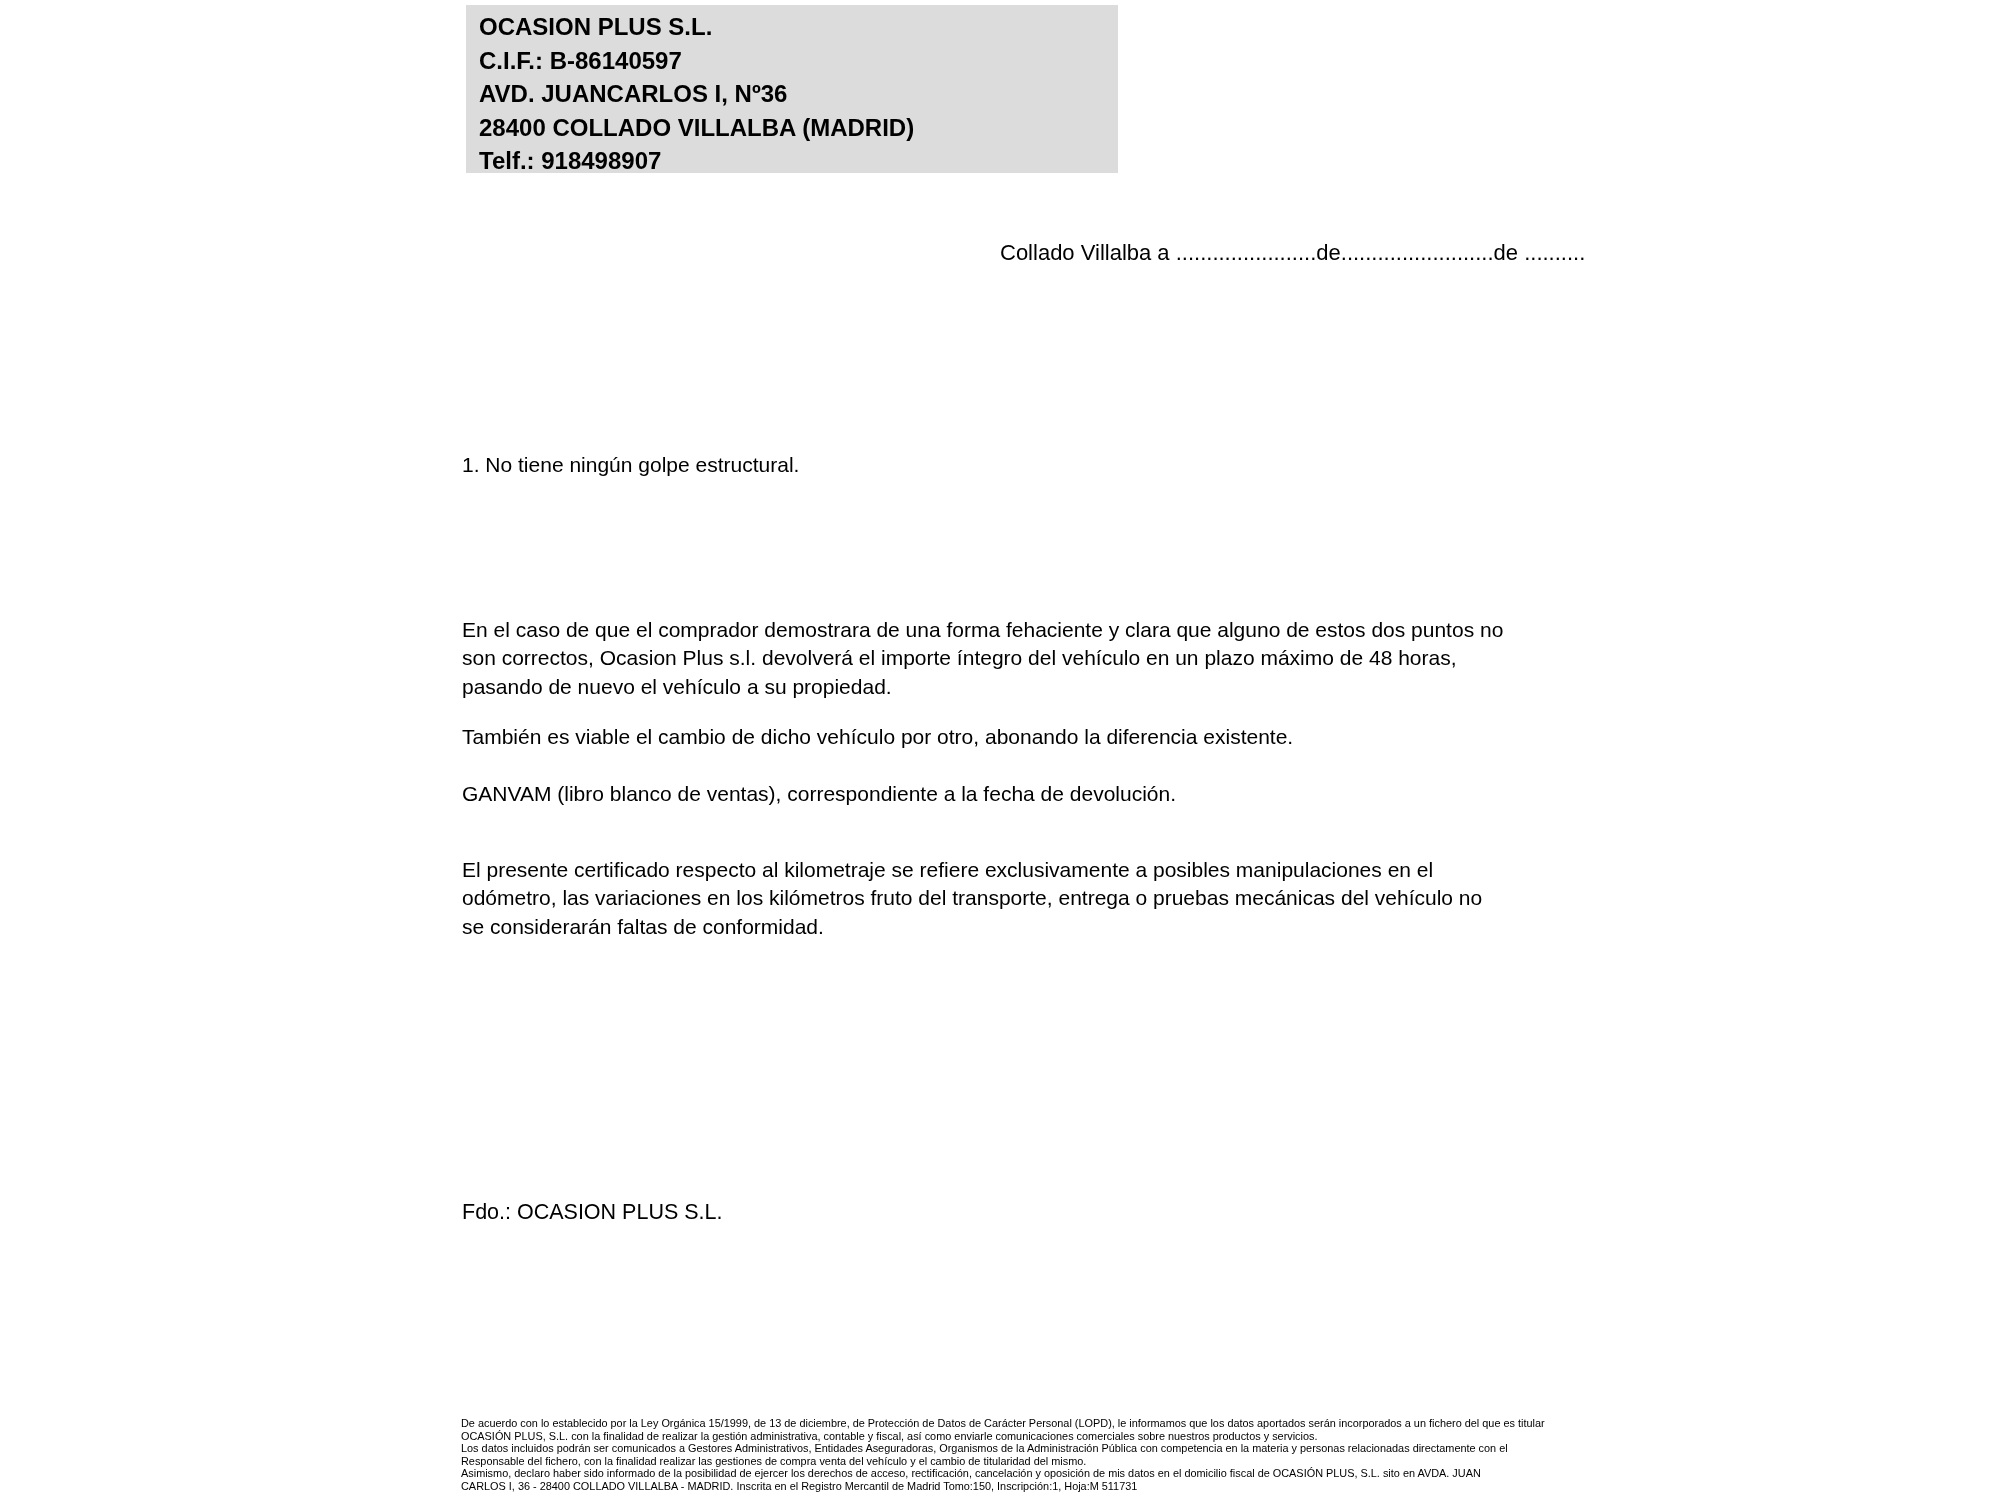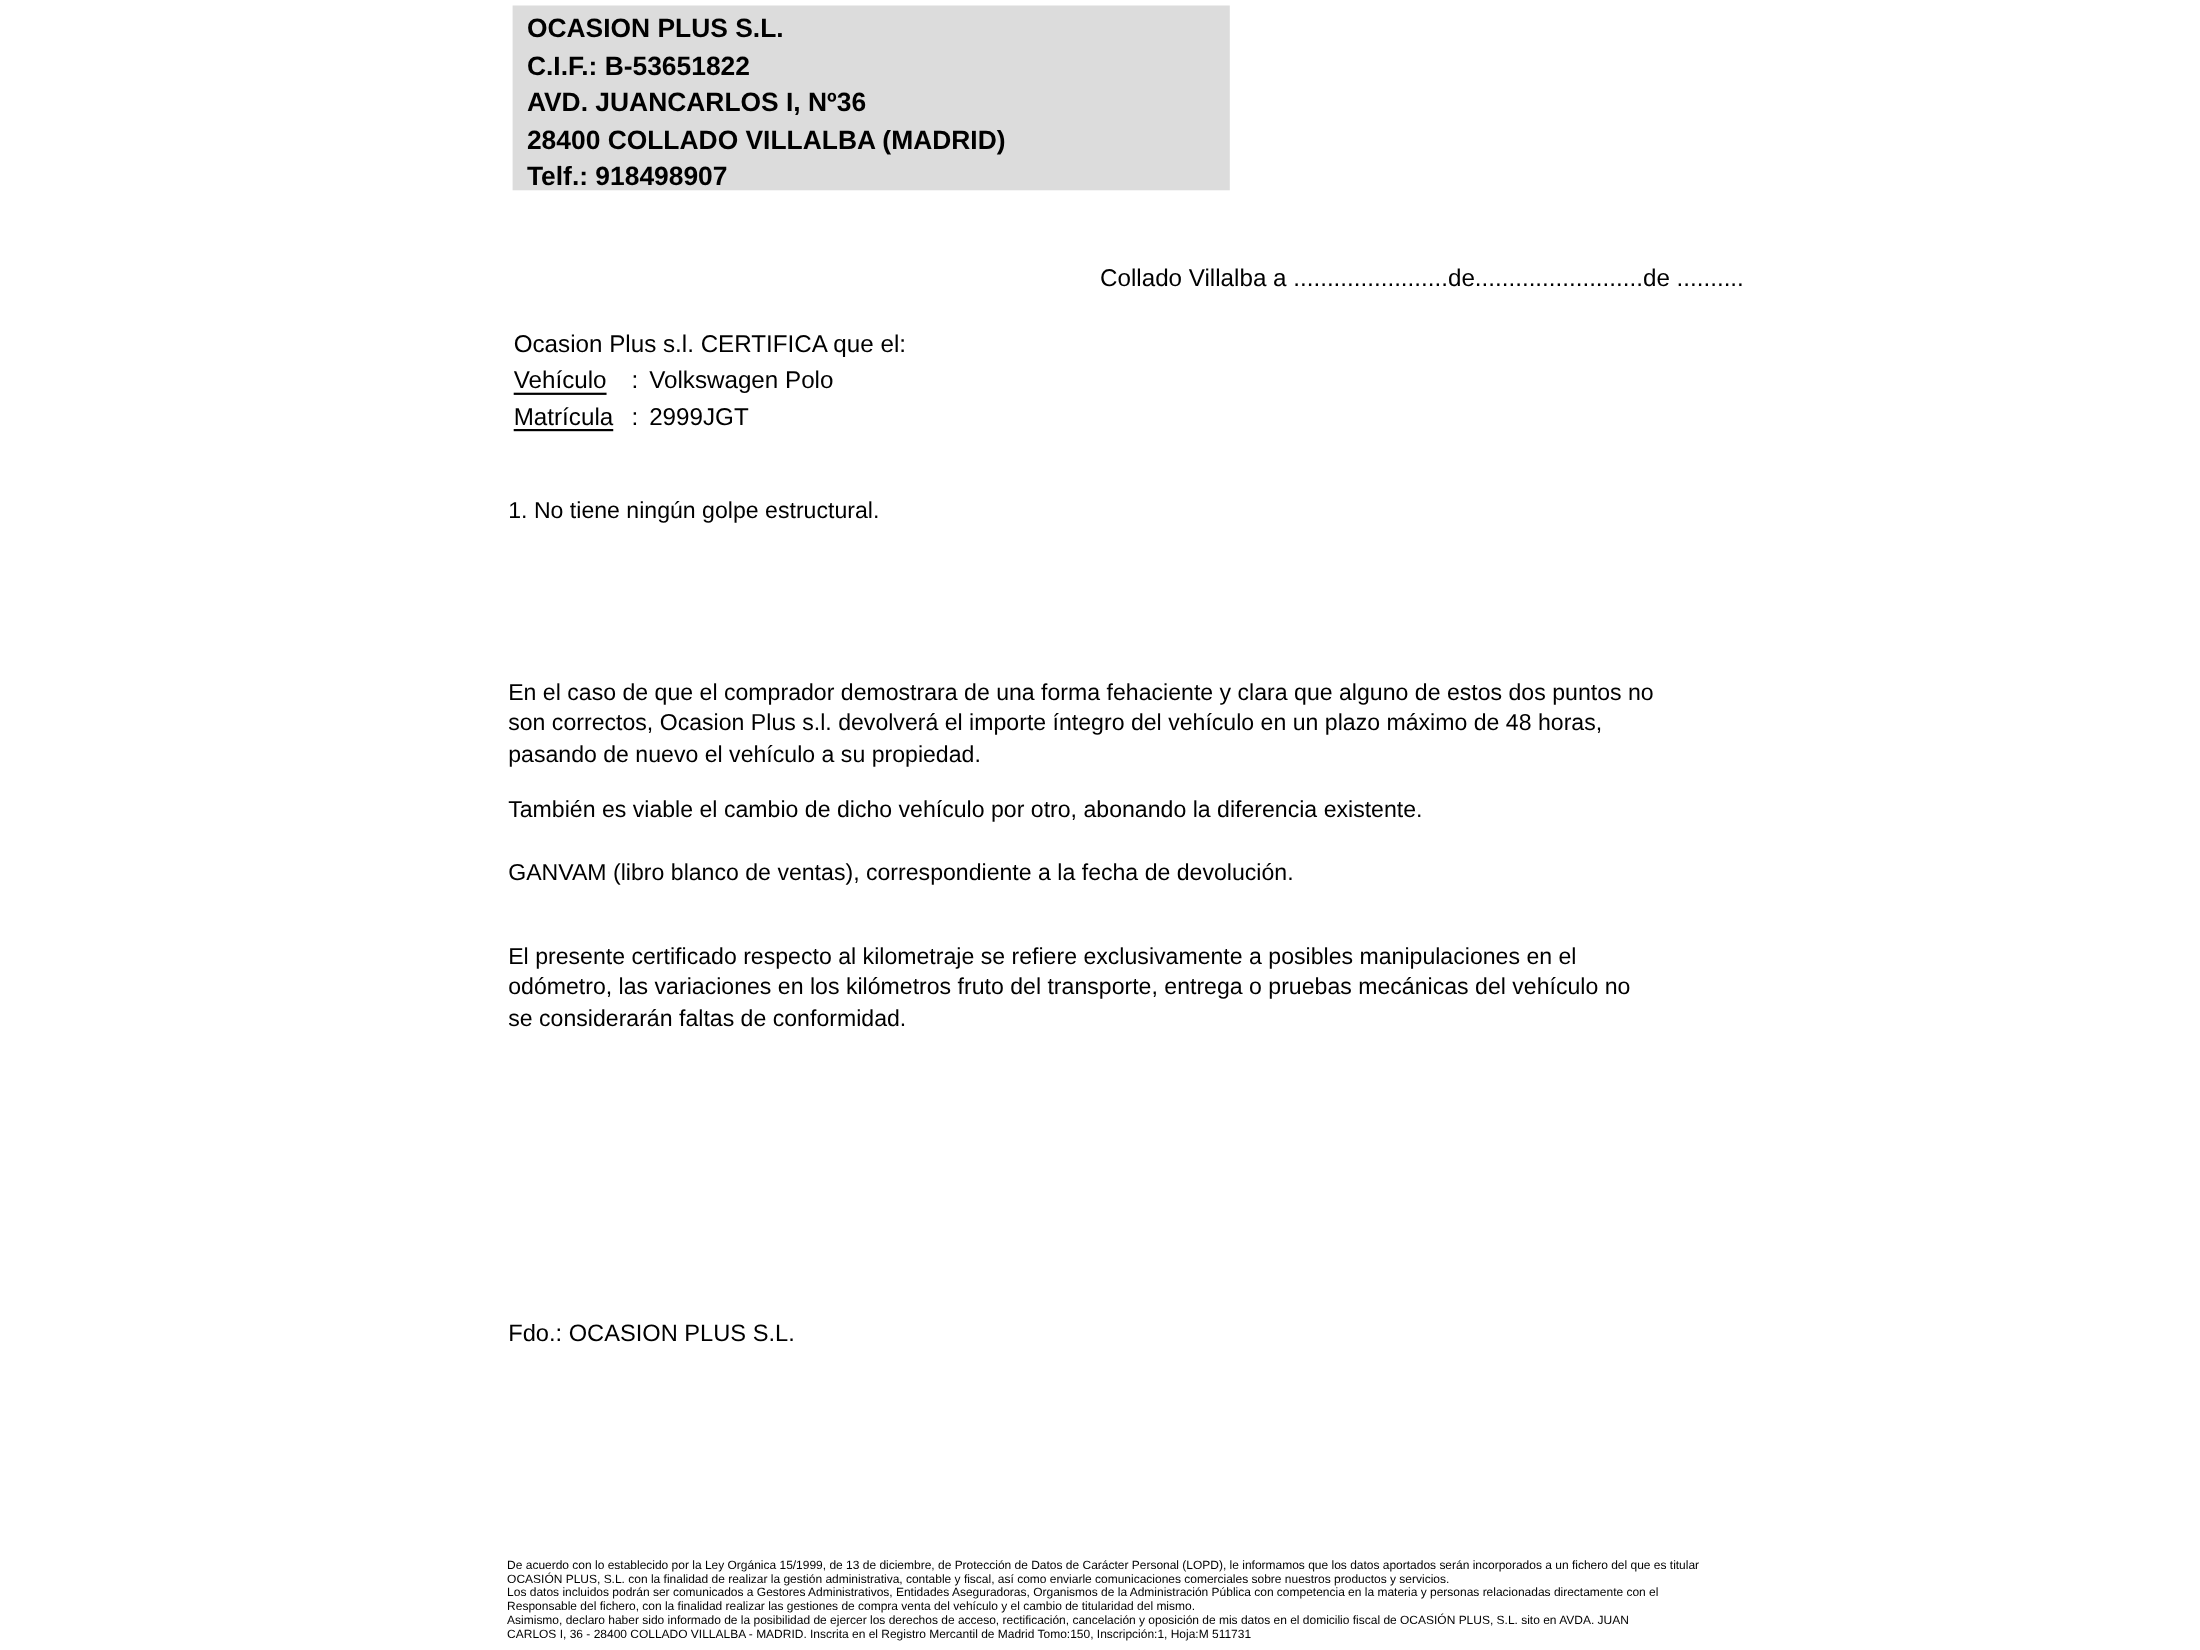--- a/index.html
+++ b/index.html
@@ -81,37 +81,28 @@
     white-space: nowrap;
   }
 </style>
 </head>
 <body>
 
 <div class="page" style="background: rgb(255, 255, 255); color: rgb(0, 0, 0);">
 
   <div class="header-box" style="background: rgb(220, 220, 220);">
     <div class="hline">OCASION PLUS S.L.</div>
-    <div class="hline">C.I.F.: B-53651822</div>
+    <div class="hline">C.I.F.: B-86140597</div>
     <div class="hline">AVD. JUANCARLOS I, Nº36</div>
     <div class="hline">28400 COLLADO VILLALBA (MADRID)</div>
     <div class="hline">Telf.: 918498907</div>
   </div>
 
   <div class="date-line">Collado Villalba a .......................de.........................de ..........</div>
 
-  <div class="certifica">
-    <div class="crow">Ocasion Plus s.l. CERTIFICA que el:</div>
-    <div class="crow">
-      <span class="field-label">Vehículo</span><span>:</span><span class="field-value">Volkswagen Polo</span>
-    </div>
-    <div class="crow">
-      <span class="field-label">Matrícula</span><span>:</span><span class="field-value">2999JGT</span>
-    </div>
-  </div>
 
   <div class="body-text single-line" style="top: 453px;">1. No tiene ningún golpe estructural.</div>
 
   <div class="body-text" style="top: 616px;">
     <div class="line">En el caso de que el comprador demostrara de una forma fehaciente y clara que alguno de estos dos puntos no</div>
     <div class="line">son correctos, Ocasion Plus s.l. devolverá el importe íntegro del vehículo en un plazo máximo de 48 horas,</div>
     <div class="line">pasando de nuevo el vehículo a su propiedad.</div>
   </div>
 
   <div class="body-text" style="top: 723px;">

